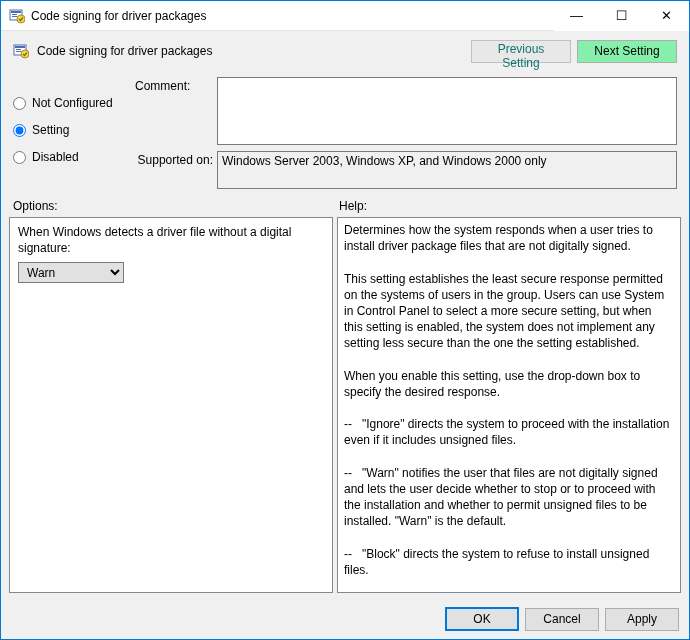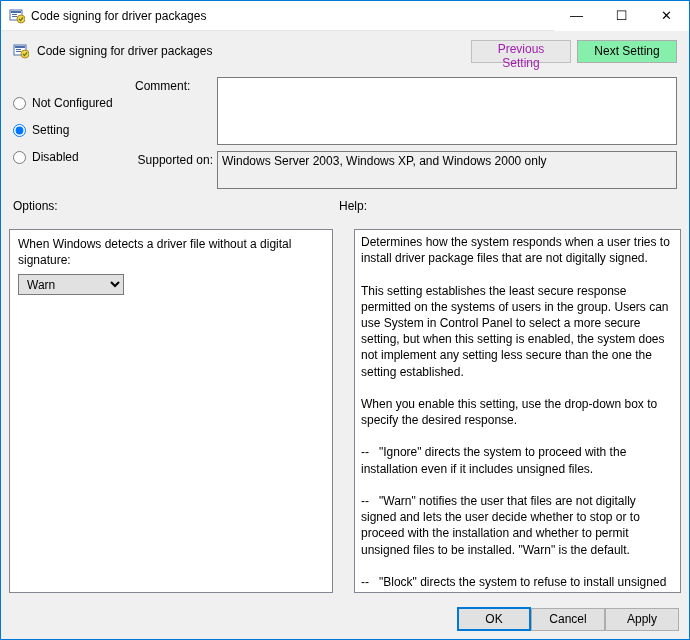--- a/index.html
+++ b/index.html
@@ -34,21 +34,21 @@
     flex-shrink: 0;
   }
   .header .icon { width: 16px; height: 16px; margin-right: 8px; }
   .header .label { font-size: 12px; }
   .header .spacer { flex: 1; }
   .navbtn {
     width: 100px; height: 23px; margin-left: 6px;
     border: 1px solid #adadad; background: #86efac;
     font-size: 12px; font-family: inherit;
   }
-  .navbtn:disabled { color: #a21caf; background: #e8e8e8; border-color: #c0c0c0; }
+  .navbtn:disabled { color: #0f766e; background: #e8e8e8; border-color: #c0c0c0; }
 
   
   .topform {
     display: flex; padding: 6px 12px 8px 12px; flex-shrink: 0;
   }
   .radios { width: 122px; padding-top: 6px; }
   .radio-row { display: flex; align-items: flex-end; height: 27px; font-size: 12px; }
   .radio-row input { margin: 0 6px 0 0; }
   .fields { flex: 1; display: flex; flex-direction: column; }
   .field-row { display: flex; margin-bottom: 6px; }
@@ -59,49 +59,49 @@
     padding: 2px 4px; overflow-y: scroll;
   }
   .supported-box {
     flex: 1; height: 38px; background: #f0f0f0; border: 1px solid #7a7a7a;
     font-family: inherit; font-size: 12px; padding: 2px 4px;
     overflow-y: scroll; resize: none; color: #000000;
   }
 
   
   .section-labels {
-    display: flex; padding: 2px 12px 16px 12px; flex-shrink: 0;
+    display: flex; padding: 2px 12px 4px 12px; flex-shrink: 0;
   }
   .section-labels .left { width: 326px; font-size: 12px; }
   .section-labels .right { flex: 1; font-size: 12px; }
 
   
   .mainsplit {
-    flex: 1; display: flex; padding: 0 8px 6px 8px; gap: 21px; min-height: 0;
+    flex: 1; display: flex; padding: 0 8px 6px 8px; gap: 4px; min-height: 0;
   }
   .panel {
     background: #fff; border: 1px solid #828790;
     display: flex; flex-direction: column;
   }
   .panel.left { width: 324px; padding: 6px 8px; overflow-y: auto; }
   .panel.right { flex: 1; position: relative; display: flex; }
   .opt-label { font-size: 12px; line-height: 1.35; margin-bottom: 6px; }
   .dropdown {
     width: 106px; height: 21px; border: 1px solid #7a7a7a; background: #e1e1e1;
     font-family: inherit; font-size: 12px; padding-left: 4px;
   }
   .help-content {
     flex: 1; overflow-y: scroll; padding: 4px 8px 4px 6px;
     font-size: 12px; line-height: 1.35; white-space: pre-wrap;
   }
 
   
   .footer {
     height: 40px; display: flex; align-items: center; justify-content: flex-end;
-    padding: 0 10px; gap: 0; flex-shrink: 0;
+    padding: 0 10px; gap: 6px; flex-shrink: 0;
   }
   .dlgbtn {
     width: 74px; height: 23px; border: 1px solid #adadad; background: #e1e1e1;
     font-size: 12px; font-family: inherit;
   }
   .dlgbtn.default { border: 2px solid #0078d7; height: 24px; }
 </style>
 </head>
 <body>
 

